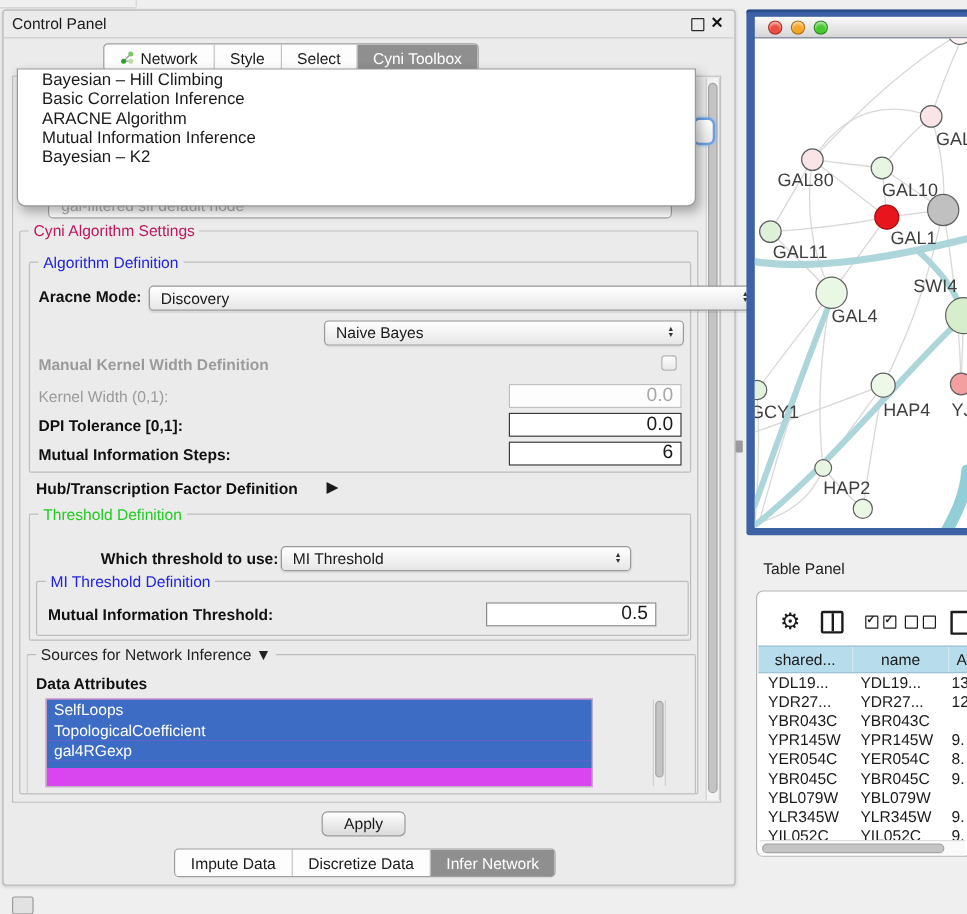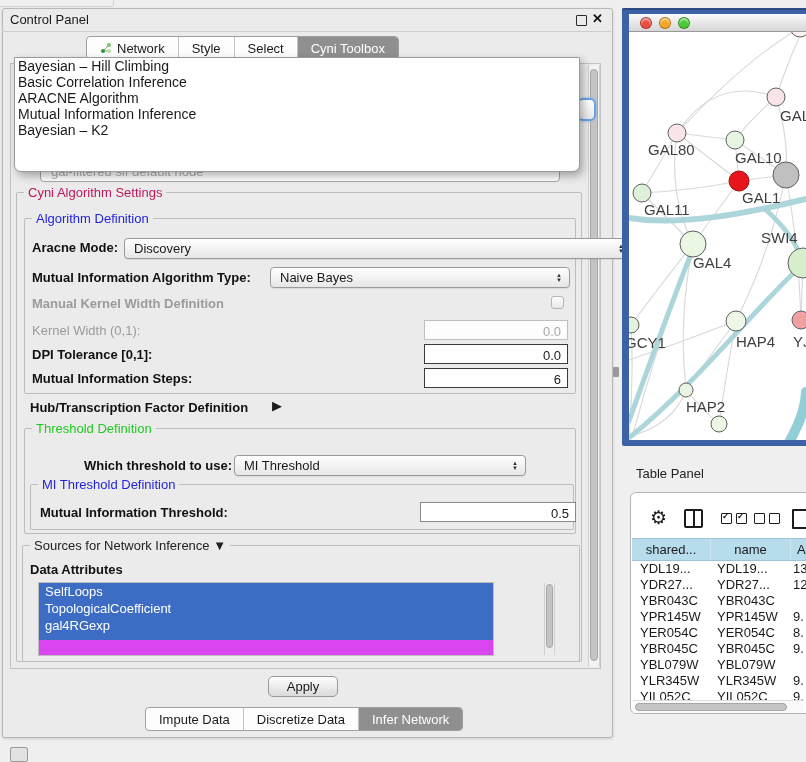--- a/index.html
+++ b/index.html
@@ -22,36 +22,36 @@
   .tab.sel{background:#8f8f8f;color:#fff}
   
   .scrollpanel{position:absolute;left:10px;top:63px;width:591px;height:606px;border:1px solid #c2c2c2;
                background:#ebebeb;box-sizing:border-box}
   .sbar-v{position:absolute;background:#f3f3f3;border-left:1px solid #d0d0d0;border-right:1px solid #d0d0d0;box-sizing:border-box}
   .thumb{position:absolute;background:#c4c4c4;border:1px solid #a6a6a6;border-radius:5px;box-sizing:border-box}
   
   .popup{position:absolute;left:14px;top:57px;width:566px;height:115px;background:#fff;border:1px solid #9a9a9a;
          border-radius:0 0 7px 7px;box-shadow:3px 4px 9px rgba(0,0,0,.30);z-index:30;box-sizing:border-box}
   .ph{font-size:14px;color:#b8b8b8;text-align:center;height:18px;line-height:18px}
-  .algo-item{font-size:14px;height:16px;line-height:16px;padding-left:3px;white-space:nowrap}
+  .algo-item{font-size:14px;height:16px;line-height:16px;padding-left:20px;white-space:nowrap}
   .algo-item.sel{font-weight:normal}
   .ghost{position:absolute;left:40px;top:160px;width:520px;height:22px;background:#fff;border:1px solid #a8a8a8;
          border-radius:4px;z-index:5;font-size:13px;color:#b0b0b0;display:flex;align-items:center;padding-left:10px;box-sizing:border-box}
   .focusfrag{position:absolute;left:577px;top:98px;width:19px;height:23px;border:2px solid #6ba0e2;border-radius:6px;
              background:linear-gradient(#fff,#e8e8e8);box-shadow:0 0 3px #86b4ea;z-index:6;box-sizing:border-box}
   
   .fieldset{position:absolute;border:1px solid #bdbdbd;border-radius:2px}
   .legend{position:absolute;background:#ebebeb;padding:0 4px;font-size:13px;line-height:13px;white-space:nowrap;z-index:2}
   .blab{position:absolute;font-weight:bold;font-size:13px;color:#111;white-space:nowrap}
   .glab{position:absolute;font-weight:bold;font-size:13px;color:#9b9b9b;white-space:nowrap}
   .combo{position:absolute;border:1px solid #9a9a9a;border-radius:4px;background:linear-gradient(#ffffff,#e6e6e6);
          font-size:13px;display:flex;align-items:center;padding:0 24px 0 9px;box-sizing:border-box;box-shadow:0 1px 1px rgba(0,0,0,.08)}
   .spin{position:absolute;right:7px;top:50%;transform:translateY(-50%);display:flex;flex-direction:column;
         align-items:center;font-size:6px;line-height:5px;color:#333}
-  .field{position:absolute;background:#fff;border:1px solid #8a8a8a;font-size:13px;display:flex;align-items:flex-end;
+  .field{position:absolute;background:#fff;border:1px solid #8a8a8a;font-size:16px;display:flex;align-items:flex-end;
          justify-content:flex-end;padding:0 6px;box-sizing:border-box}
   .field.dark{border:1.6px solid #3a3a3a}
   .field.dis{border:1px solid #c0c0c0;color:#a8a8a8;background:#fdfdfd}
   .checkbox{position:absolute;width:13px;height:13px;border:1px solid #b5b5b5;border-radius:3px;
             background:linear-gradient(#fdfdfd,#e8e8e8);box-sizing:border-box}
   .attrlist{position:absolute;left:38px;top:582px;width:456px;height:74px;background:#d946ef;border:1px solid #bdbdbd;
             overflow:hidden;box-sizing:border-box}
   .attr{height:17px;line-height:17px;background:#3d6cc5;color:#fff;font-size:13px;padding-left:6px;white-space:nowrap}
   .btn{position:absolute;border:1px solid #9a9a9a;border-radius:5px;background:linear-gradient(#fefefe,#dadada);
        font-size:13px;display:flex;align-items:center;justify-content:center;box-sizing:border-box}
@@ -151,21 +151,20 @@
 
   <div class="fieldset" style="left:24px;top:218px;width:550px;height:174px"></div>
   <span class="legend" style="left:32px;top:212px;color:#2323dd">Algorithm Definition</span>
 
   <span class="blab" style="left:32px;top:240px">Aracne Mode:</span>
   <div class="combo" style="left:124px;top:238px;width:508px;height:21px">
     <span>Discovery</span>
     <span class="spin">▲<br>▼</span>
   </div>
 
-  <span class="blab" style="left:32px;top:270px">Mutual Information Algorithm Type:</span>
   <div class="combo" style="left:270px;top:267px;width:300px;height:21px">
     <span>Naive Bayes</span>
     <span class="spin">▲<br>▼</span>
   </div>
 
   <span class="glab" style="left:32px;top:296px">Manual Kernel Width Definition</span>
   <div class="checkbox" style="left:551px;top:296px"></div>
 
   <span class="glab" style="left:32px;top:323px;font-weight:normal">Kernel Width (0,1):</span>
   <div class="field dis" style="left:424px;top:320px;width:144px;height:20px">
@@ -191,21 +190,21 @@
   <span class="blab" style="left:84px;top:458px">Which threshold to use:</span>
   <div class="combo" style="left:234px;top:455px;width:292px;height:21px">
     <span>MI Threshold</span>
     <span class="spin">▲<br>▼</span>
   </div>
 
   <div class="fieldset" style="left:30px;top:484px;width:542px;height:44px"></div>
   <span class="legend" style="left:38px;top:478px;color:#2323dd">MI Threshold Definition</span>
 
   <span class="blab" style="left:40px;top:505px">Mutual Information Threshold:</span>
-  <div class="field" style="left:420px;top:502px;width:156px;height:20px">
+  <div class="field" style="left:405px;top:502px;width:142px;height:20px">
     <span>0.5</span>
   </div>
 
   <div class="fieldset" style="left:22px;top:545px;width:556px;height:115px;border-bottom:none;border-radius:2px 2px 0 0"></div>
   <span class="legend" style="left:30px;top:539px;color:#222"><span>Sources for Network Inference</span> <span>▼</span></span>
   <span class="blab" style="left:30px;top:562px">Data Attributes</span>
 
   <div class="attrlist">
       <div class="attr">SelfLoops</div>
       <div class="attr">TopologicalCoefficient</div>

